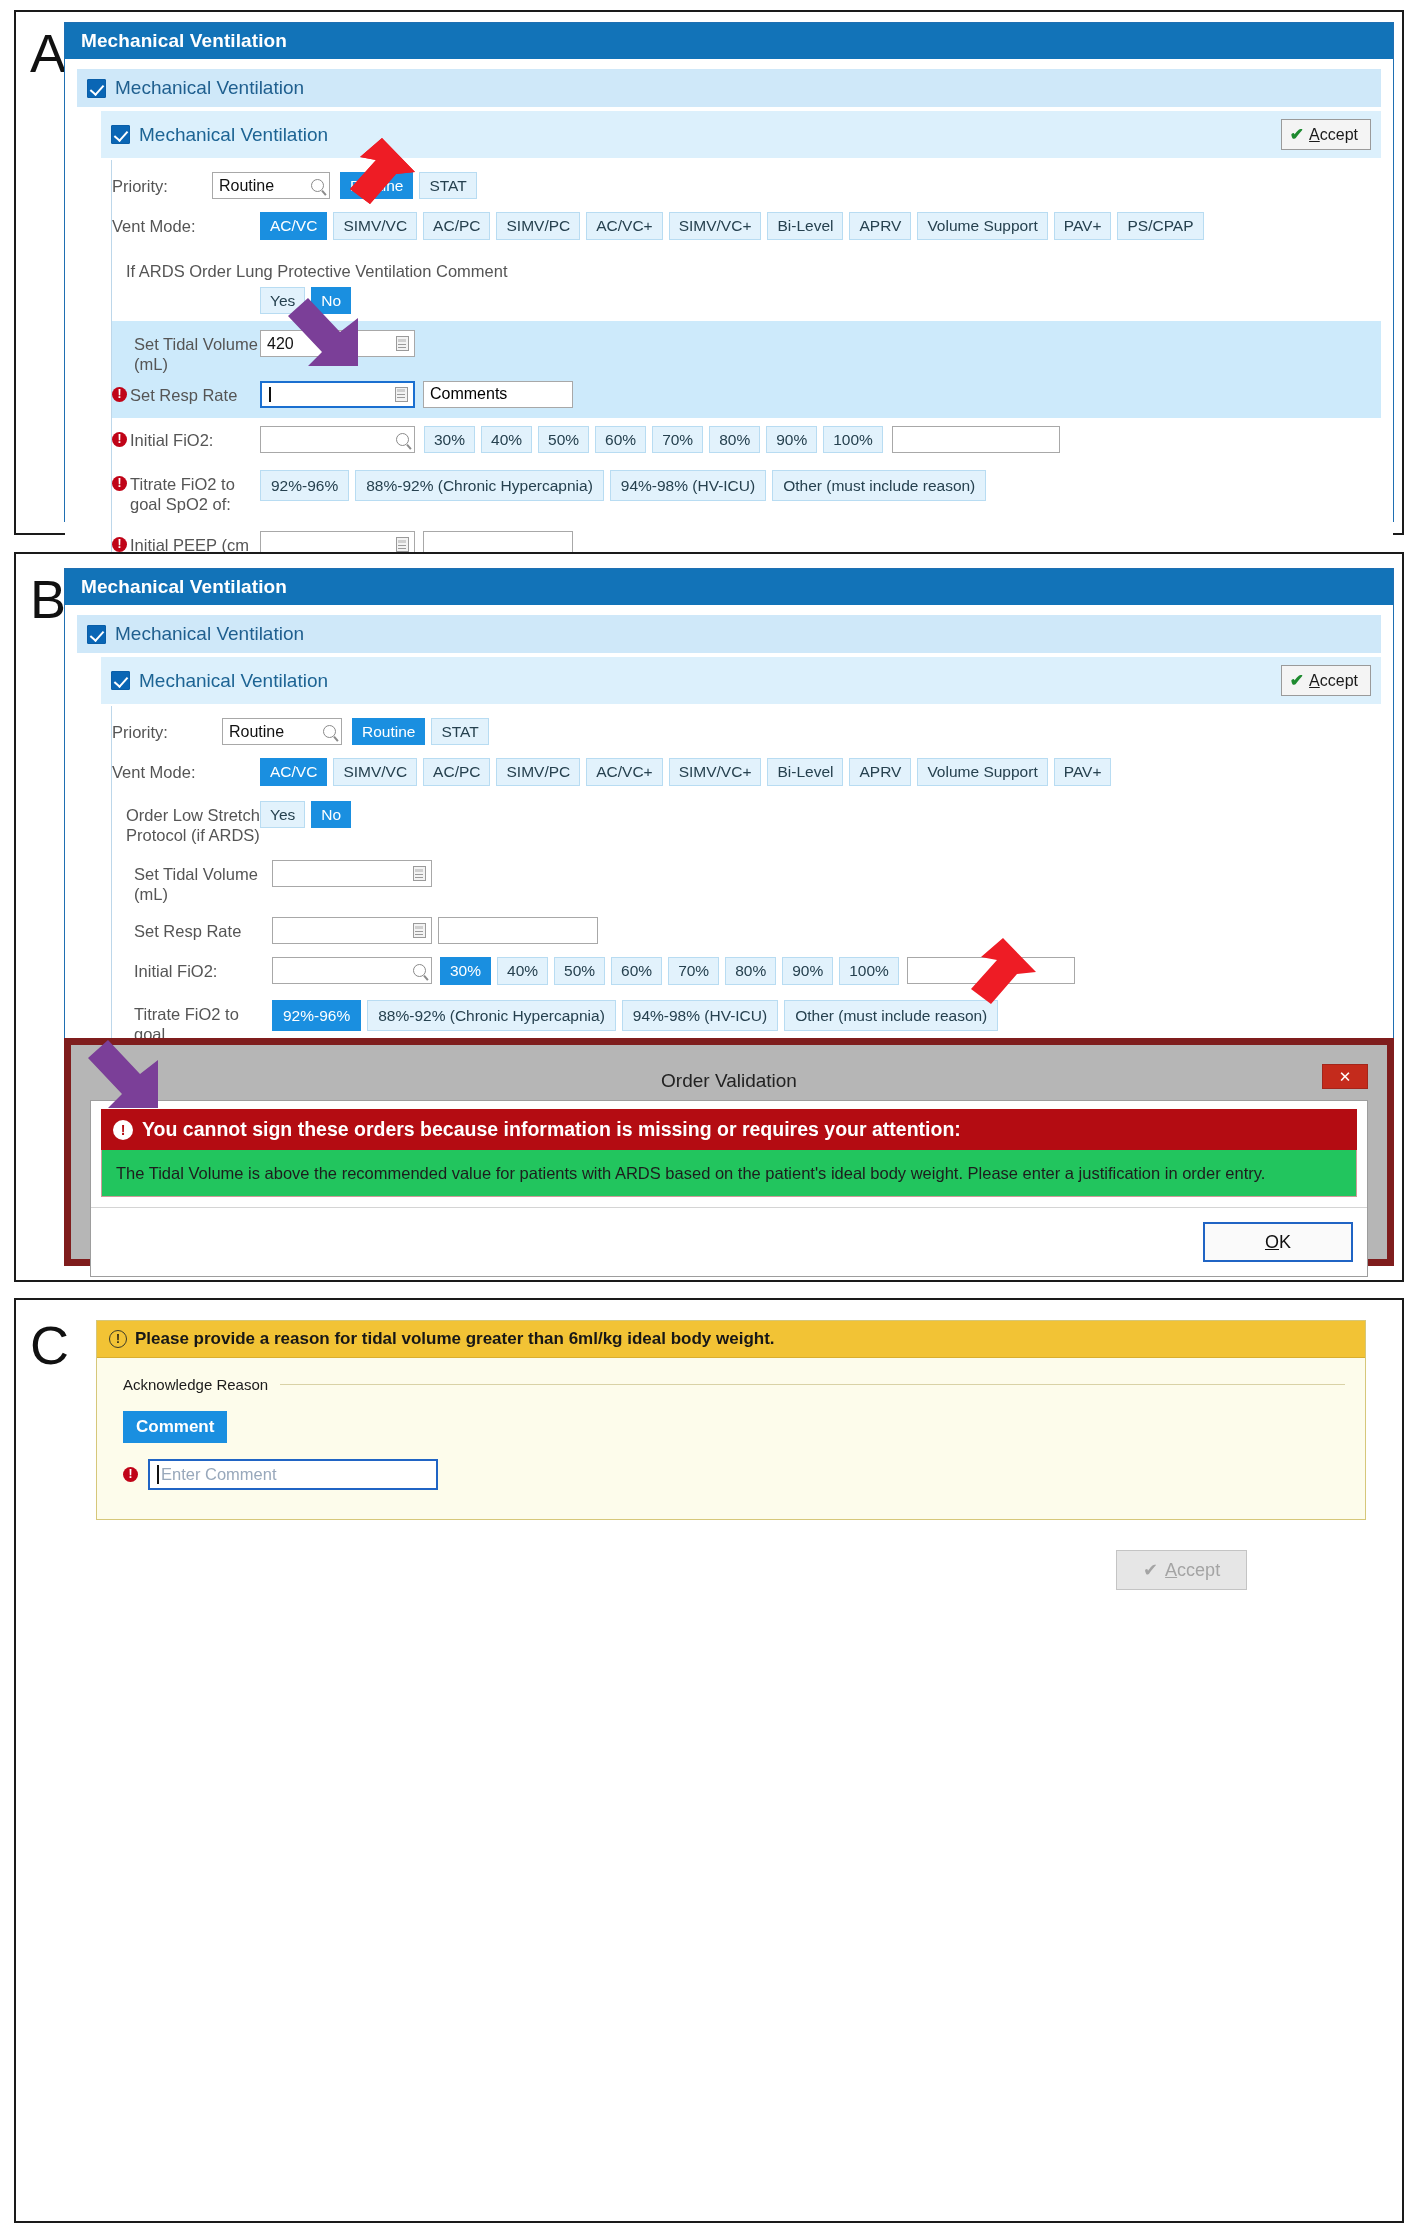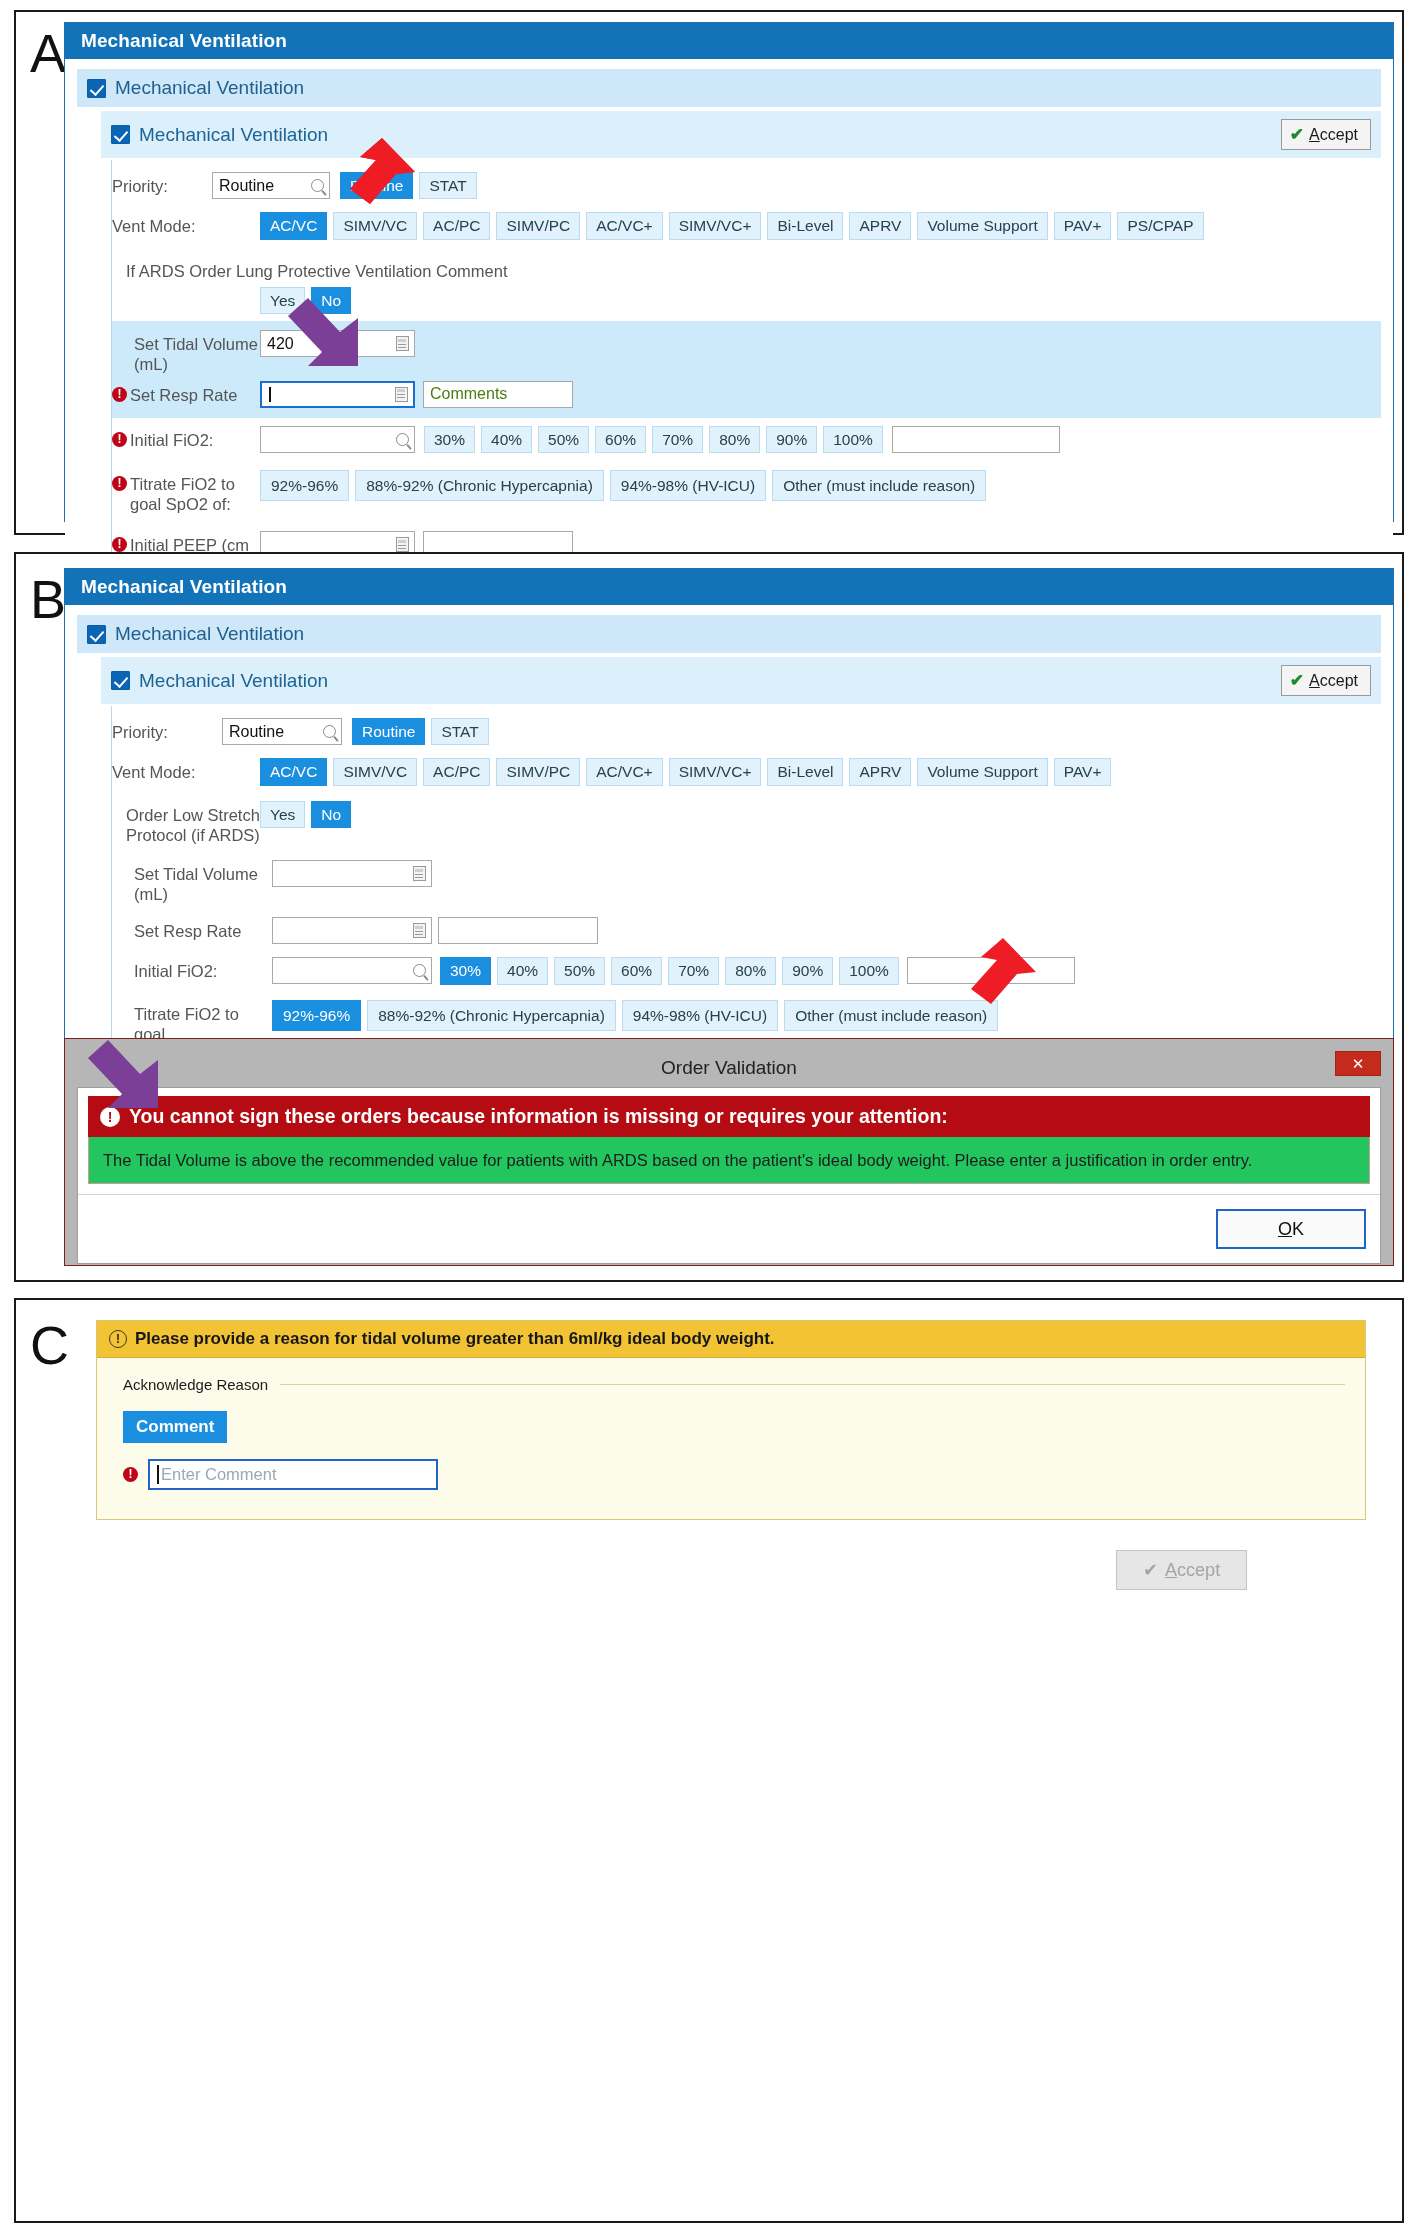--- a/index.html
+++ b/index.html
@@ -79,21 +79,21 @@
     font-size:15.5px; padding:3px 9px; white-space:nowrap; line-height:1.25;
   }
   .pill.sel { background:#1a8fe0; border-color:#1a8fe0; color:#fff; }
 
   .tbox {
     border:1px solid #a8a8a8; background:#fff; height:27px;
     display:flex; align-items:center; padding:0 4px 0 6px;
     font-size:16px; color:#111; position:relative;
   }
   .tbox.focus { border:2px solid #1a6fd0; }
-  .tbox .ph { color:#4d7c0f; font-size:16px; }
+  .tbox .ph { color:#000000; font-size:16px; }
   .tbox .val { color:#111; font-size:16px; }
   .tbox .addon {
     margin-left:auto; width:16px; height:16px; flex:0 0 auto;
     display:flex; align-items:center; justify-content:center;
     color:#8a8a8a; font-size:13px;
   }
   .calc-ic {
     width:13px; height:15px; border:1px solid #9a9a9a; background:#f3f3f3;
     display:block; position:relative;
   }
@@ -118,22 +118,22 @@
   }
   .caret {
     position:absolute; left:7px; top:4px; bottom:4px; width:1.5px; background:#111;
   }
 
   
   .arrow { position:absolute; }
 
   
   .dlg {
-    position:absolute; background:#b6b6b6; border:1px solid #7f1d1d;
-    padding:12px;
+    position:absolute; background:#b6b6b6; border:7px solid #7f1d1d;
+    padding:19px;
   }
   .dlg-title {
     position:relative; text-align:center; font-size:19px; color:#222;
     padding:6px 0 8px 0;
   }
   .dlg-close {
     position:absolute; right:0; top:0; width:46px; height:25px;
     background:#c42b1c; color:#fff; font-size:15px;
     display:flex; align-items:center; justify-content:center;
     border:1px solid #a3251a;

